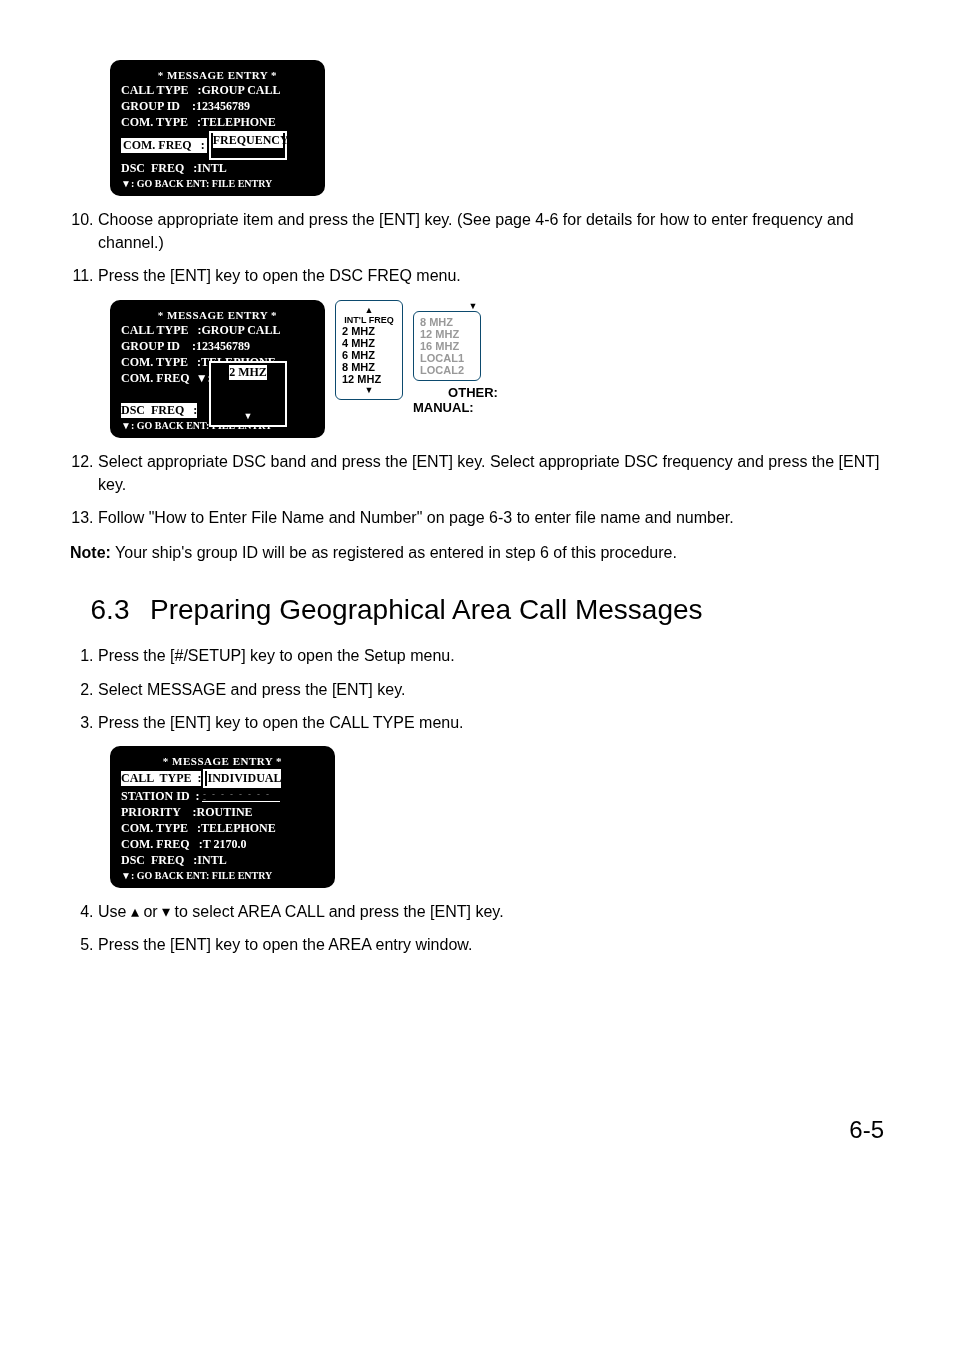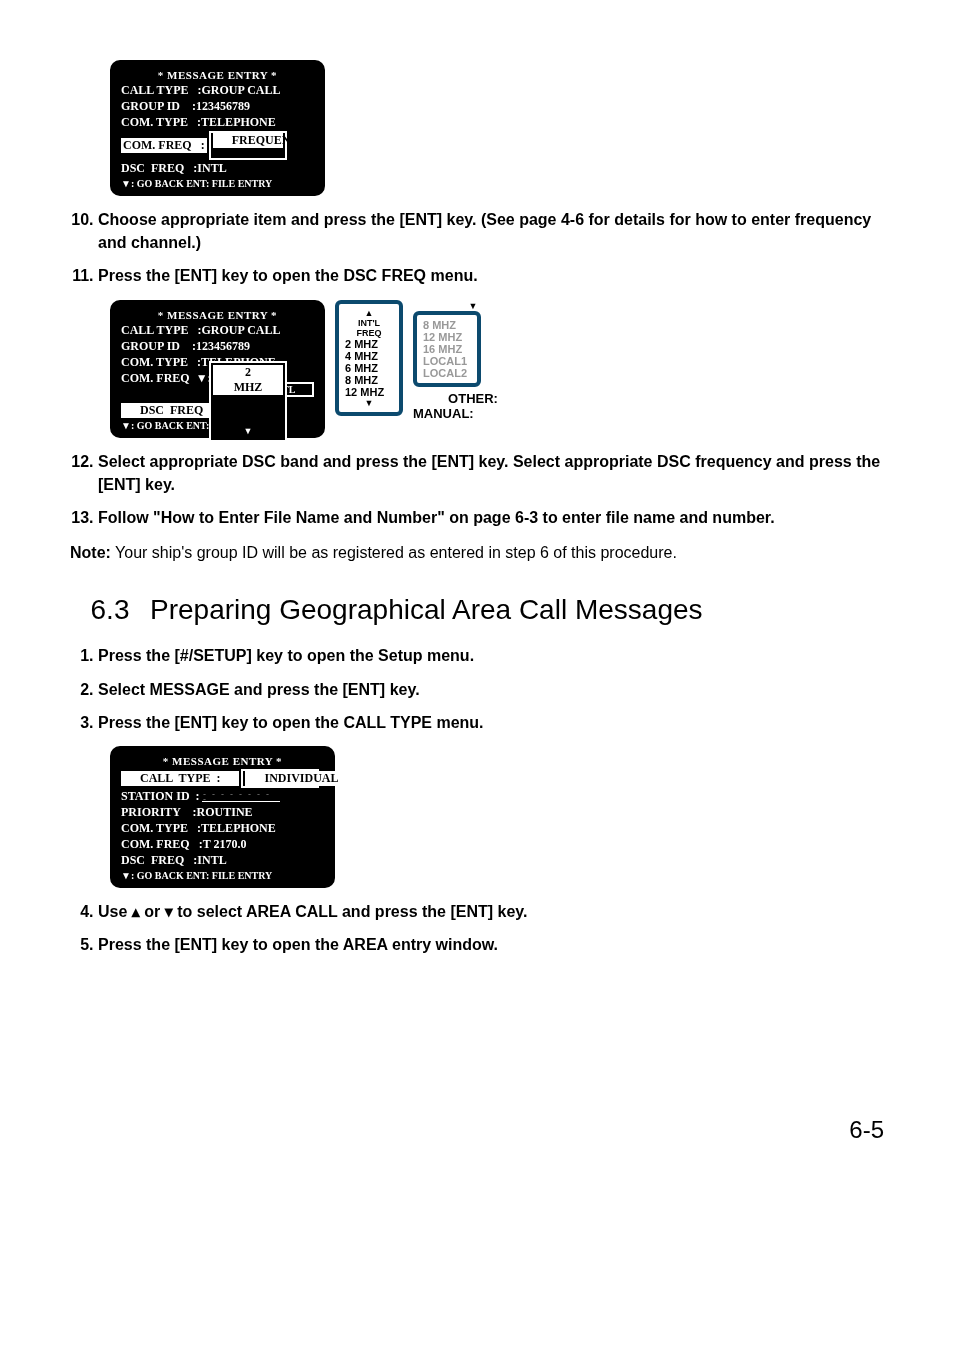--- a/index.html
+++ b/index.html
@@ -30,21 +30,21 @@
     letter-spacing: 0.5px;
     margin-bottom: 2px;
   }
   .screen-box .footer-hint {
     font-size: 10px;
     margin-top: 2px;
   }
   .inv {
     background: #fff;
     color: #000;
-    padding: 0 19px;
+    padding: 0 0;
     display: inline-block;
   }
   .fieldline {
     display: flex;
     align-items: center;
     margin: 1px 0;
   }
   .fieldlabel {
     white-space: pre;
   }
@@ -53,21 +53,21 @@
     padding: 0 2px;
     margin-left: 2px;
     display: inline-block;
     min-height: 12px;
     box-sizing: border-box;
   }
   .valbox.double {
     border: 2px solid #fff;
   }
   .menu-box {
-    border: 4px solid #0c4a6e;
+    border: 1px solid #0c4a6e;
     border-radius: 6px;
     background: #fff;
     color: #000;
     padding: 4px 6px;
     font-family: Arial, Helvetica, sans-serif;
     font-weight: bold;
     font-size: 11px;
     box-sizing: border-box;
   }
   .menu-box .scroll-up, .menu-box .scroll-down {
@@ -75,21 +75,20 @@
     font-size: 10px;
     line-height: 10px;
   }
   ol.steps {
     padding-left: 28px;
     margin: 12px 0;
   }
   ol.steps > li {
     margin-bottom: 10px;
     line-height: 1.45;
-    font-weight: bold;
   }
   .note-line {
     margin: 10px 0 24px 0;
     line-height: 1.45;
   }
   h2.section {
     font-family: Arial, Helvetica, sans-serif;
     font-weight: normal;
     font-size: 28px;
     margin: 30px 0 18px 0;

